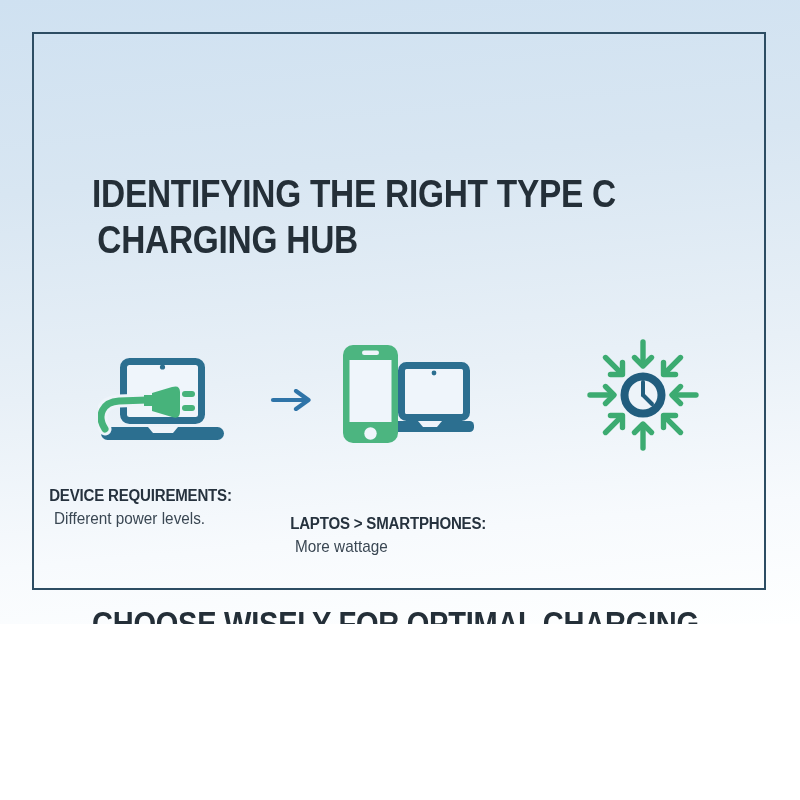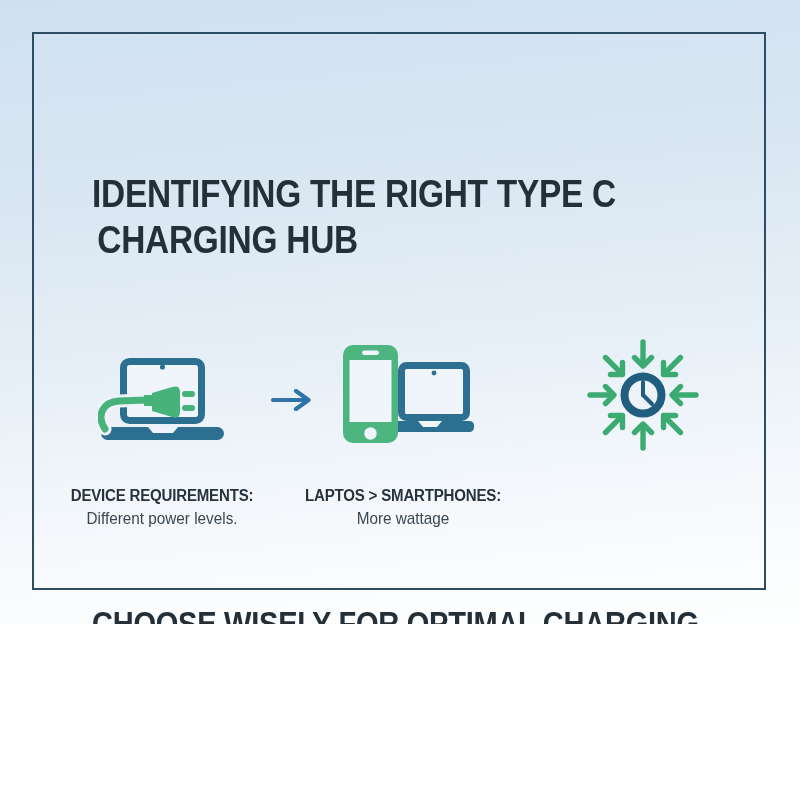--- a/index.html
+++ b/index.html
@@ -38,24 +38,24 @@
     transform:scaleX(.88);transform-origin:left top;
     white-space:nowrap;
   }
   .icon{position:absolute;}
   .icon-1{left:98px;top:352px;}
   .icon-arrow{left:270px;top:389px;}
   .icon-2{left:338px;top:343px;}
   .icon-3{left:583px;top:335px;}
   .step-label{
     position:absolute;top:487px;width:240px;
-    text-align:center;
+    text-align:left;
   }
   .step-label.col1{left:42px;}
-  .step-label.col2{left:283px;}
+  .step-label.col2{left:283px;margin-top:28px;}
   .step-label.col3{left:527px;}
   .step-heading{
     font-size:16px;font-weight:bold;color:#26323e;
     letter-spacing:-.2px;
     transform:scaleX(.94);transform-origin:center top;
     margin:0 0 4px 0;
     white-space:nowrap;
   }
   .step-desc{
     font-size:17px;color:#3a4753;

